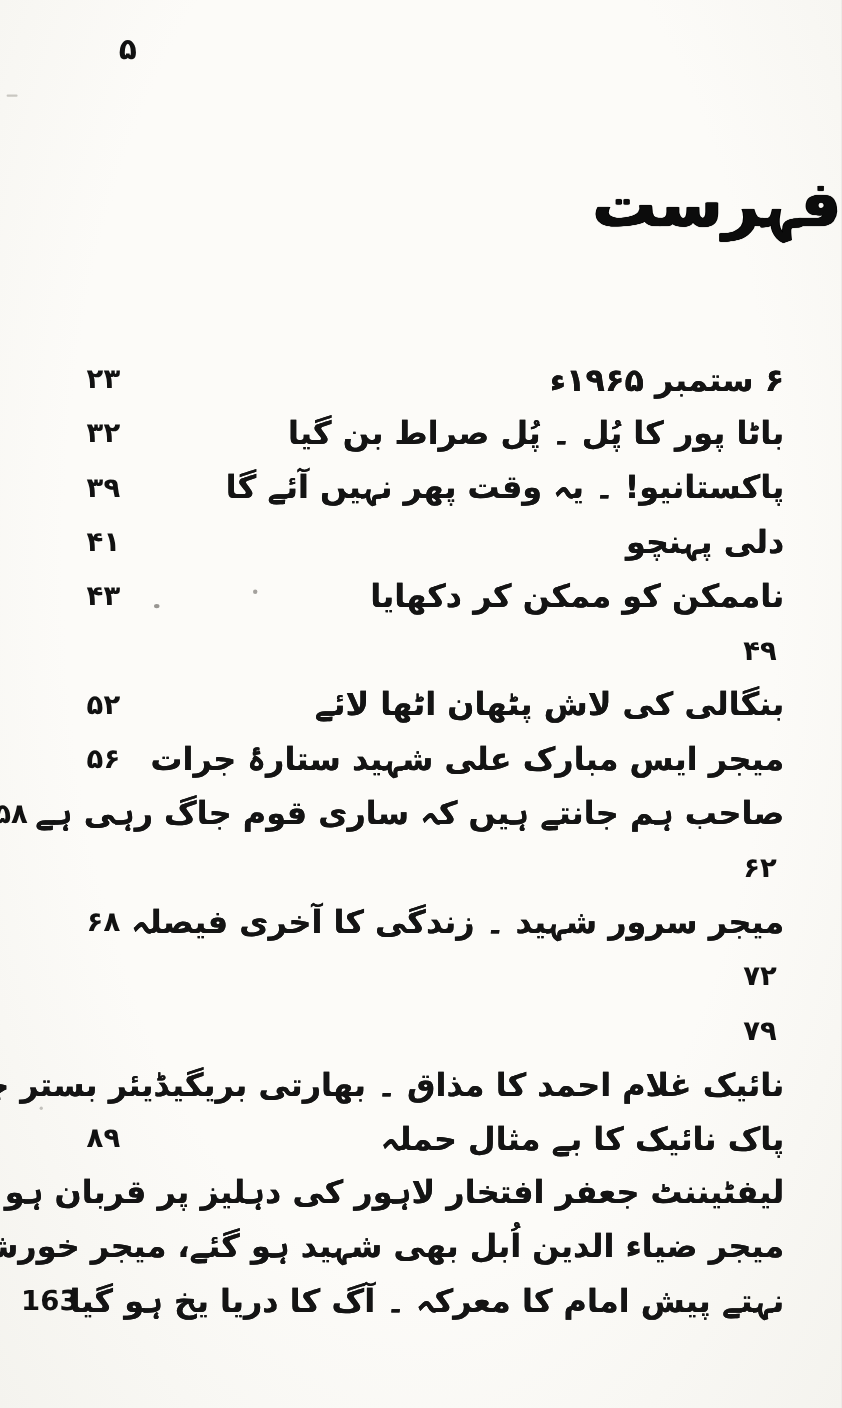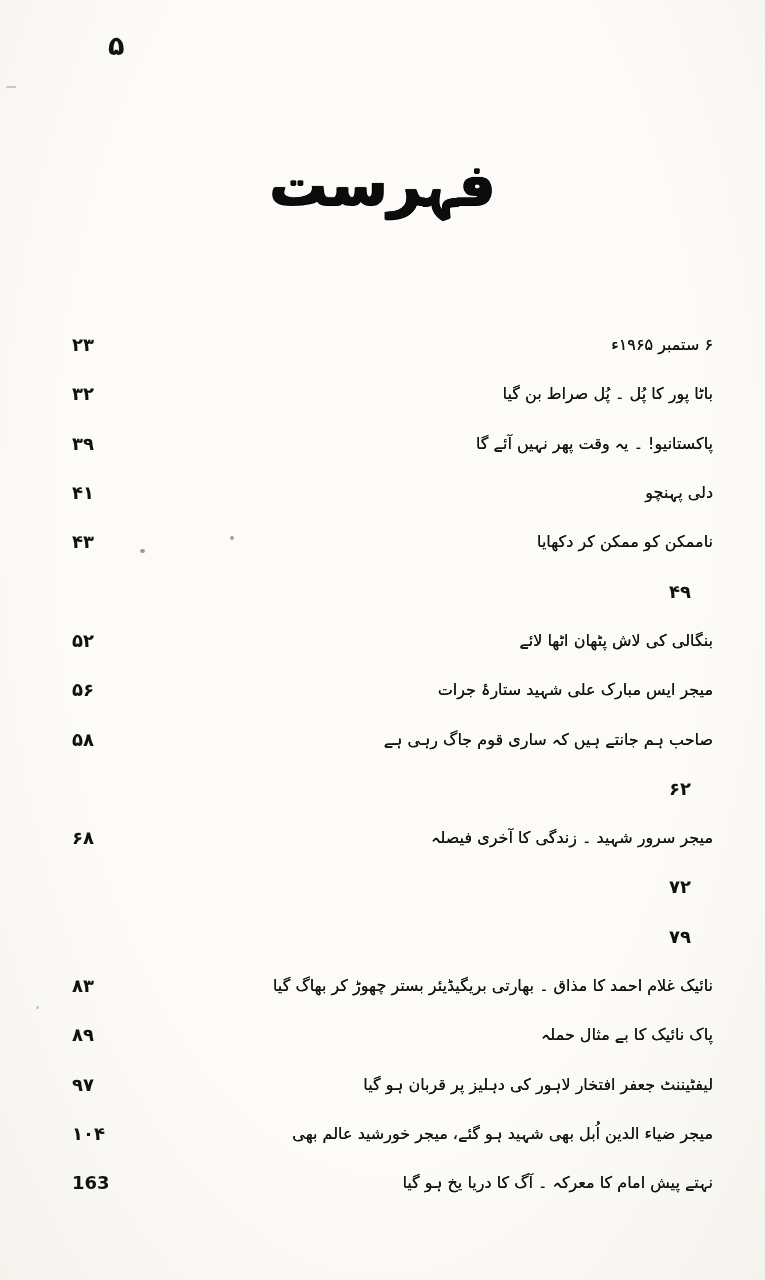--- a/index.html
+++ b/index.html
@@ -18,49 +18,49 @@
     position:absolute;top:30px;left:108px;
     font-size:27px;font-weight:bold;color:#111;
     direction:rtl;
   }
   .edge-mark{
     position:absolute;top:86px;left:6px;width:10px;height:2px;
     background:#c9c7c1;border-radius:1px;
   }
   .heading{
     position:absolute;top:112px;left:0;right:0;
-    text-align:center;
+    text-align:right;
     font-size:58px;font-weight:bold;color:#0c0c0c;
     letter-spacing:1px;
     text-shadow:0 0 1px #000, 0.8px 0 0 #000, -0.8px 0 0 #000, 0 0.8px 0 #000;
   }
   .toc{
     position:absolute;top:320px;right:0;left:0;
   }
   .toc-row{
     height:49.3px;
     display:flex;
     flex-direction:row;        
     justify-content:space-between;
     align-items:center;
     padding:0 52px 0 72px;     
   }
   .toc-title{
-    font-size:16px;
-    font-weight:400;
+    font-size:29px;
+    font-weight:700;
     color:#141414;
     white-space:nowrap;
     text-shadow:0 0 0.5px #222;
   }
   .toc-page{
-    font-size:18px;
+    font-size:25px;
     font-weight:bold;
     color:#111;
     min-width:44px;
-    text-align:left;
+    text-align:center;
     direction:ltr;
   }
   .speck{
     position:absolute;border-radius:50%;background:#8d8b86;opacity:.8;
   }
   .speck.s1{width:4px;height:4px;top:536px;left:230px;}
   .speck.s2{width:5px;height:4px;top:549px;left:140px;opacity:.9;}
   .speck.s3{width:3px;height:3px;top:1006px;left:36px;opacity:.5;}
 </style>
 </head>

